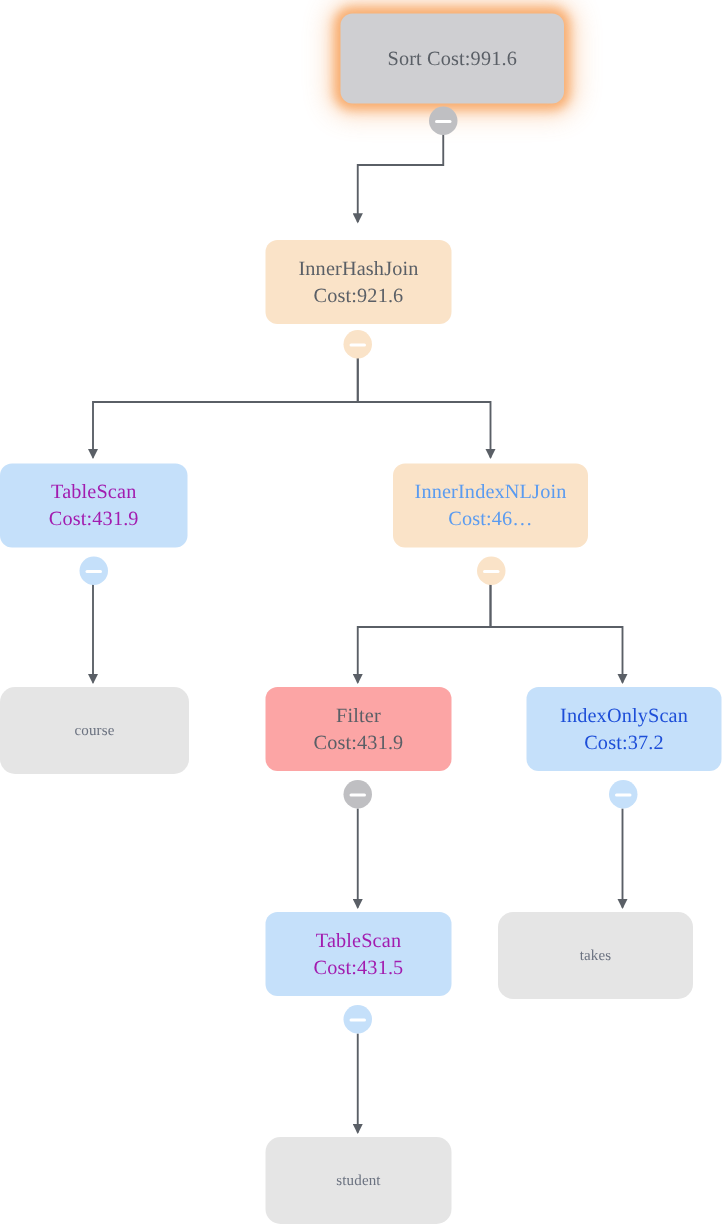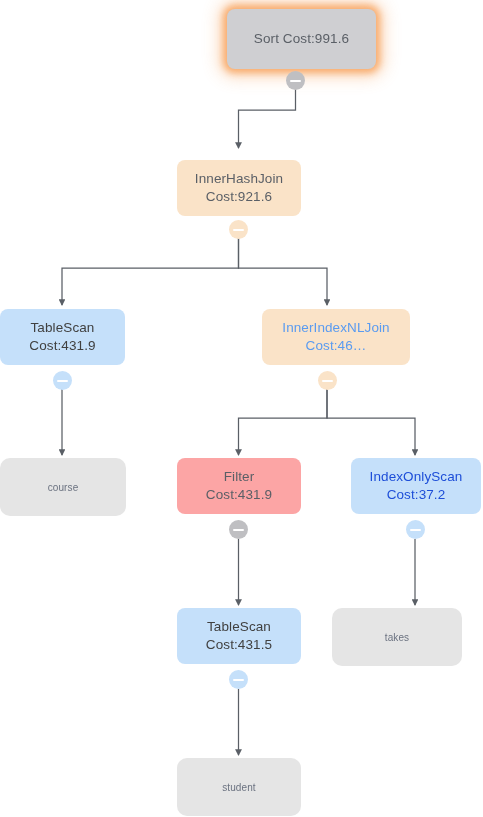--- a/index.html
+++ b/index.html
@@ -37,37 +37,38 @@
     border-radius: 8px;
     display: flex;
     align-items: center;
     justify-content: center;
     text-align: center;
     line-height: 1.30;
     font-size: 13.5px;
     letter-spacing: 0.1px;
     white-space: pre-line;
     padding: 2px 6px;
+    font-family: Liberation Serif, serif;
   }
   .op {
     height: 56px;
     width: 124px;
   }
   .leaf {
     height: 58px;
     width: 124px;
     background: #e5e5e5;
     color: #6b7280;
     border-radius: 10px;
     font-size: 10px;
   }
   .fill-gray-dark { background: #fca5a5; color: #5a5f66; }
   .fill-gray-sel  { background: #cfcfd2; color: #5a5f66; }
   .fill-peach     { background: #fae3c8; color: #5a5f66; }
-  .fill-blue      { background: #c5e0fa; color: #404040; }
+  .fill-blue      { background: #c5e0fa; color: #a21caf; }
   .text-blue      { color: #5a9bf0; }
   .text-orange    { color: #1d4ed8; }
   .selected {
     box-shadow: 0 0 7px 4px rgba(246,150,70,0.70),
                 0 0 16px 9px rgba(246,150,70,0.30);
   }
   
   .toggle {
     position: absolute;
     width: 19px;
@@ -132,21 +133,21 @@
   <div class="toggle tg-peach" style="left:229px; top:220px;">
     <span class="bar"></span>
   </div>
 
   <div class="node op fill-blue" style="left:0px; top:309px; width:125px;">TableScan
 Cost:431.9</div>
   <div class="toggle tg-blue" style="left:53px; top:371px;">
     <span class="bar"></span>
   </div>
 
-  <div class="node op fill-peach text-blue" style="left:262px; top:309px; width:148px;">InnerIndexNLJoin
+  <div class="node op fill-peach text-blue" style="left:262px; top:309px; width:130px;">InnerIndexNLJoin
 Cost:46…</div>
   <div class="toggle tg-peach" style="left:318px; top:371px;">
     <span class="bar"></span>
   </div>
 
   <div class="node leaf" style="left:0px; top:458px; width:126px;">course</div>
 
   <div class="node op fill-gray-dark" style="left:177px; top:458px;">Filter
 Cost:431.9</div>
   <div class="toggle tg-gray" style="left:229px; top:520px;">

